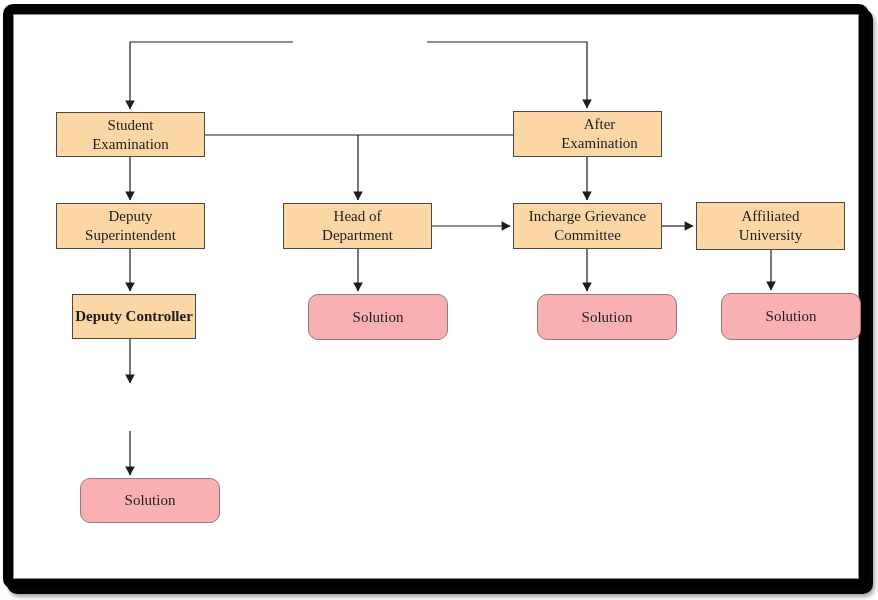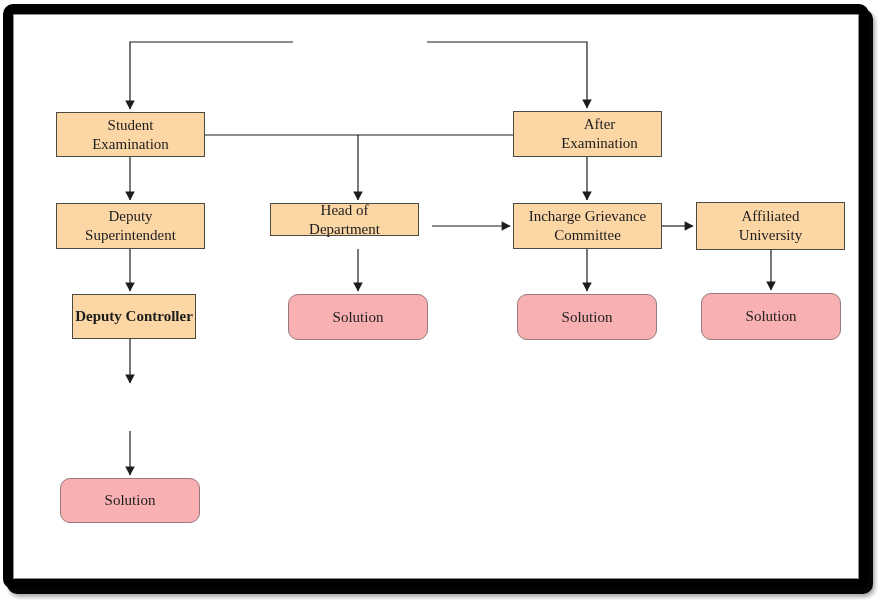--- a/index.html
+++ b/index.html
@@ -71,20 +71,21 @@
   }
   .node.start {
     background: var(--start-fill, #b7f2b7);
     border: 1.5px solid var(--start-border, #5f7f5f);
     border-radius: 10px;
   }
   .node.terminal {
     background: var(--terminal-fill, #f9b0b2);
     border: 1.5px solid var(--terminal-border, #96797c);
     border-radius: 10px;
+    margin-left: 20px;
   }
 </style>
 </head>
 <body>
 
 <div class="stage">
   <div class="frame"></div>
 
   <div class="canvas">
 
@@ -113,21 +114,21 @@
 
     <div class="node process" style="left:56px; top:112px; width:149px; height:45px;">Student
 Examination</div>
 
     <div class="node process" style="left:513px; top:111px; width:149px; height:46px;padding-left:24px;">After
 Examination</div>
 
     <div class="node process" style="left:56px; top:203px; width:149px; height:46px;">Deputy
 Superintendent</div>
 
-    <div class="node process" style="left:270px; top:203px; width:149px; height:33px;">Head of
+    <div class="node process" style="left:283px; top:203px; width:149px; height:46px;">Head of
 Department</div>
 
     <div class="node process" style="left:513px; top:203px; width:149px; height:46px;">Incharge Grievance
 Committee</div>
 
     <div class="node process" style="left:696px; top:202px; width:149px; height:48px;">Affiliated
 University</div>
 
     <div class="node process" style="left:72px; top:294px; width:124px; height:45px;font-weight:bold;">Deputy Controller</div>
 

